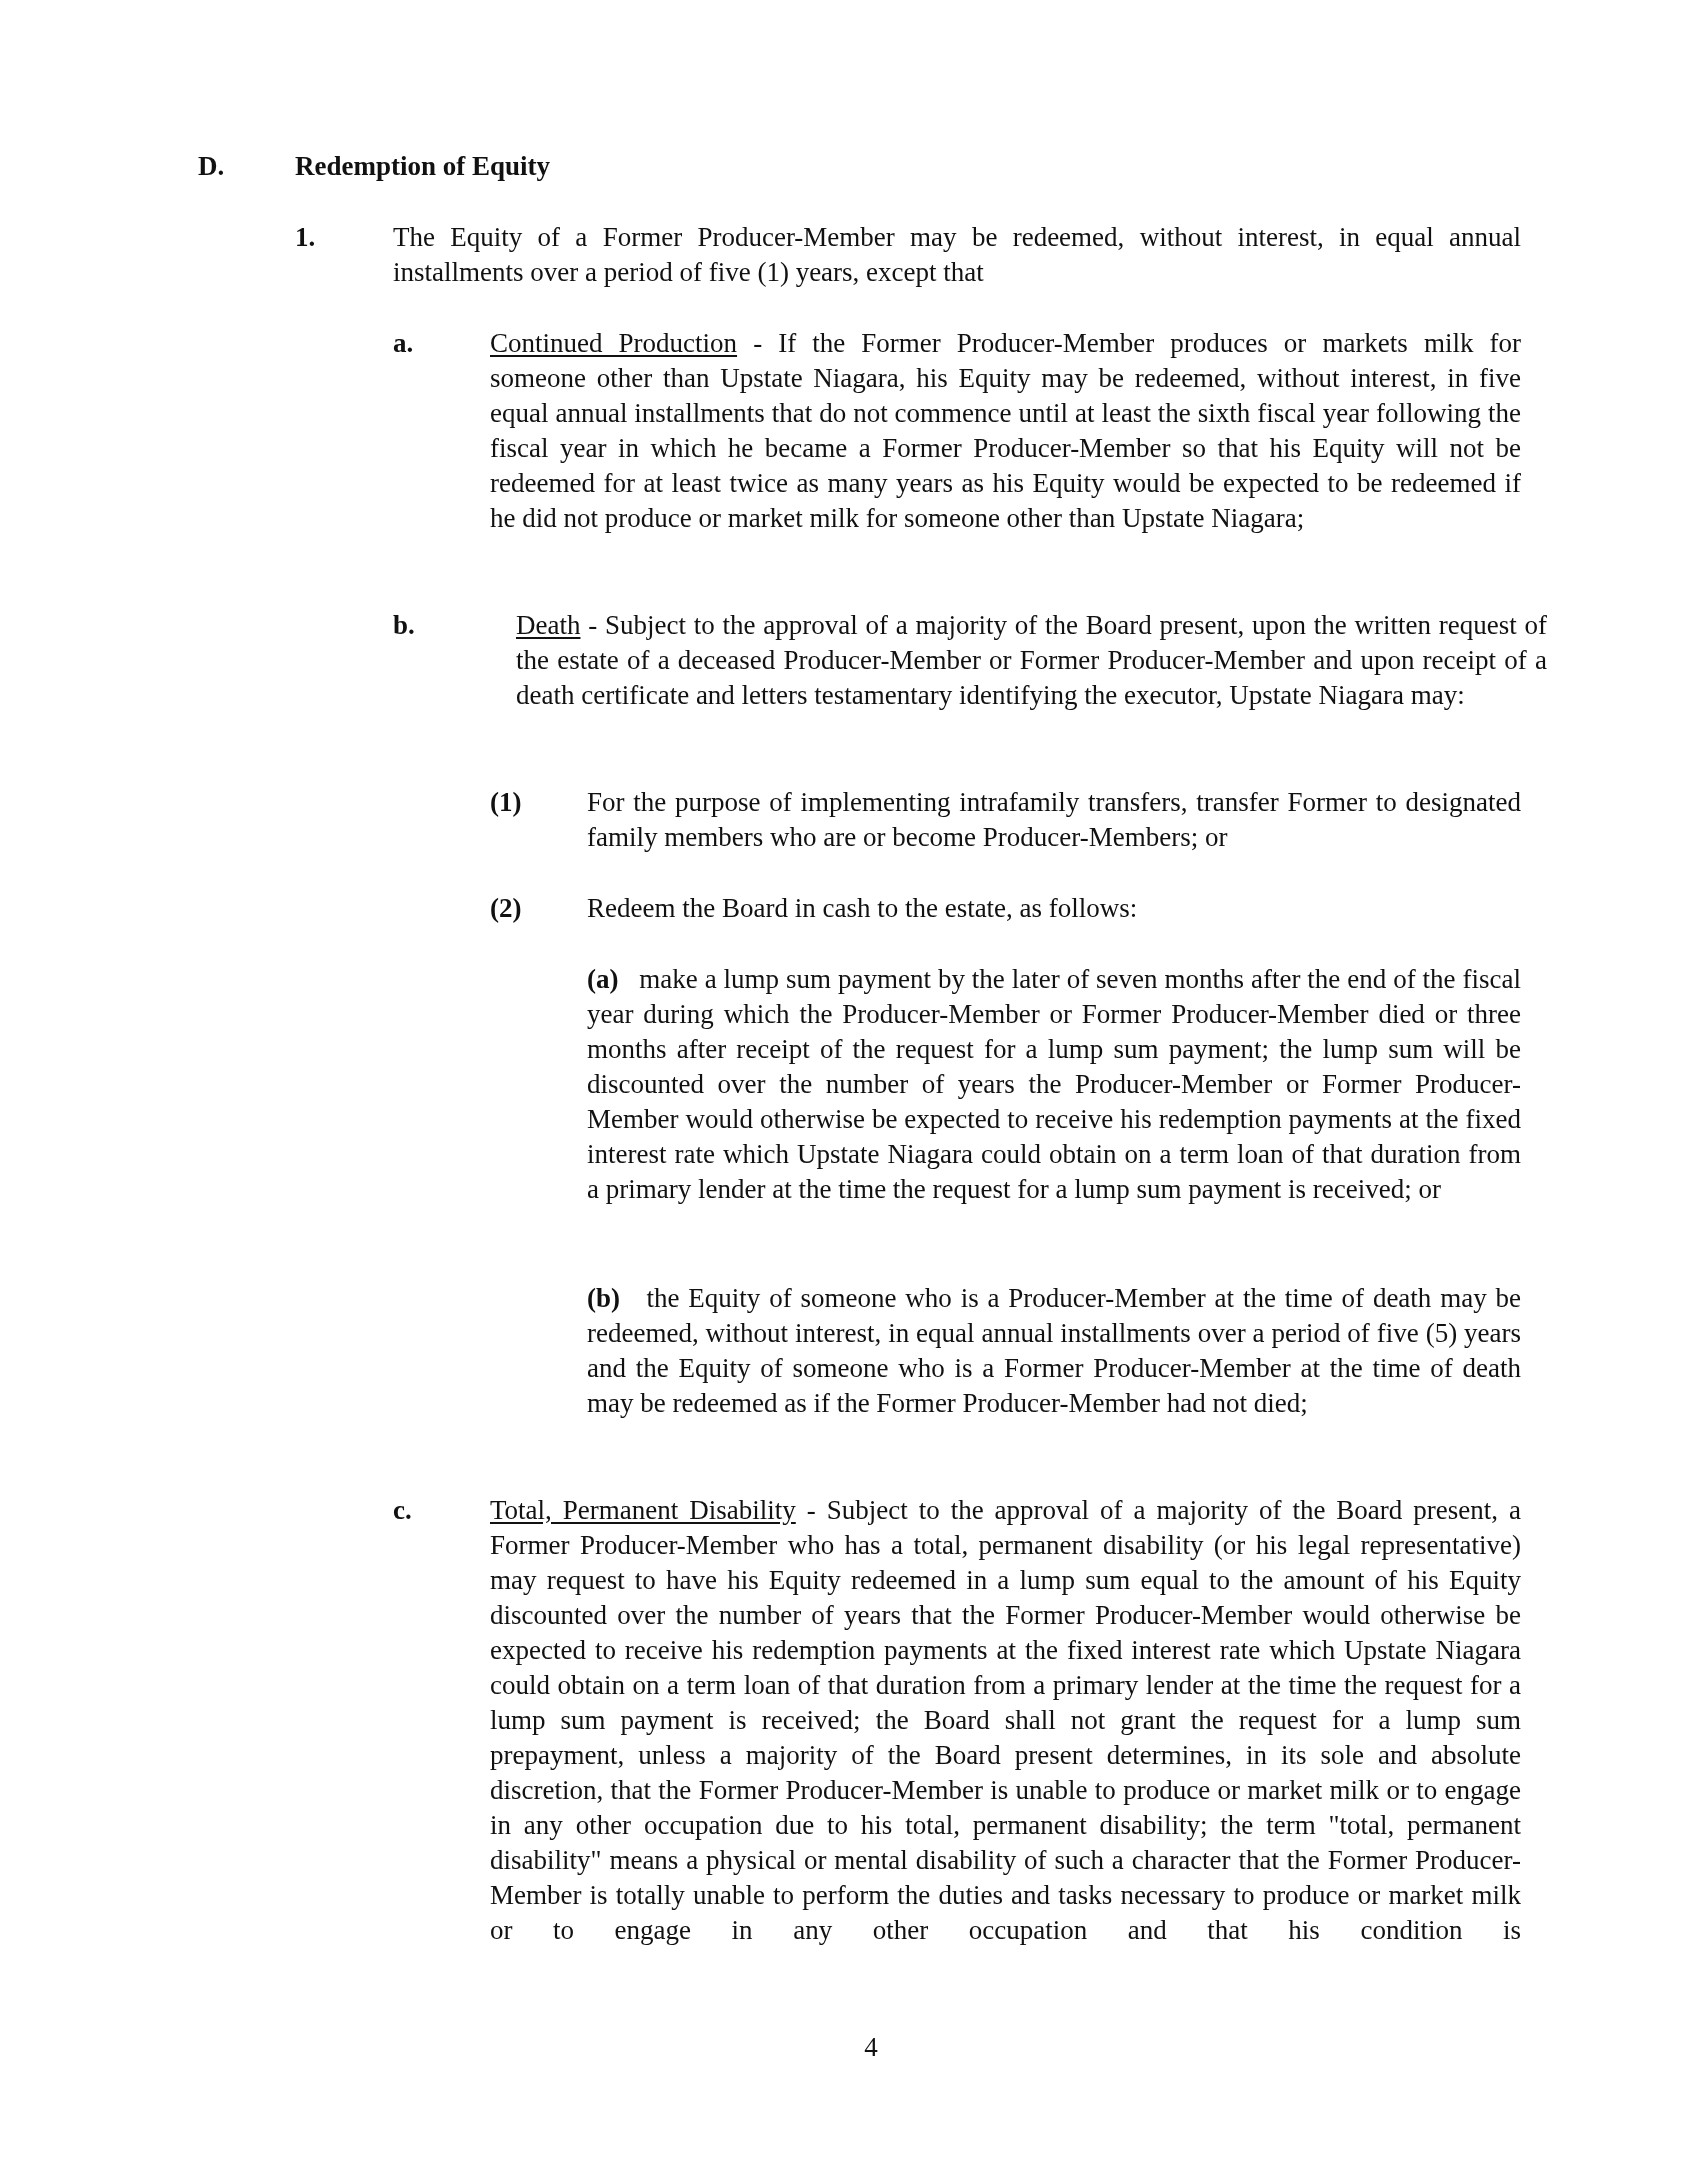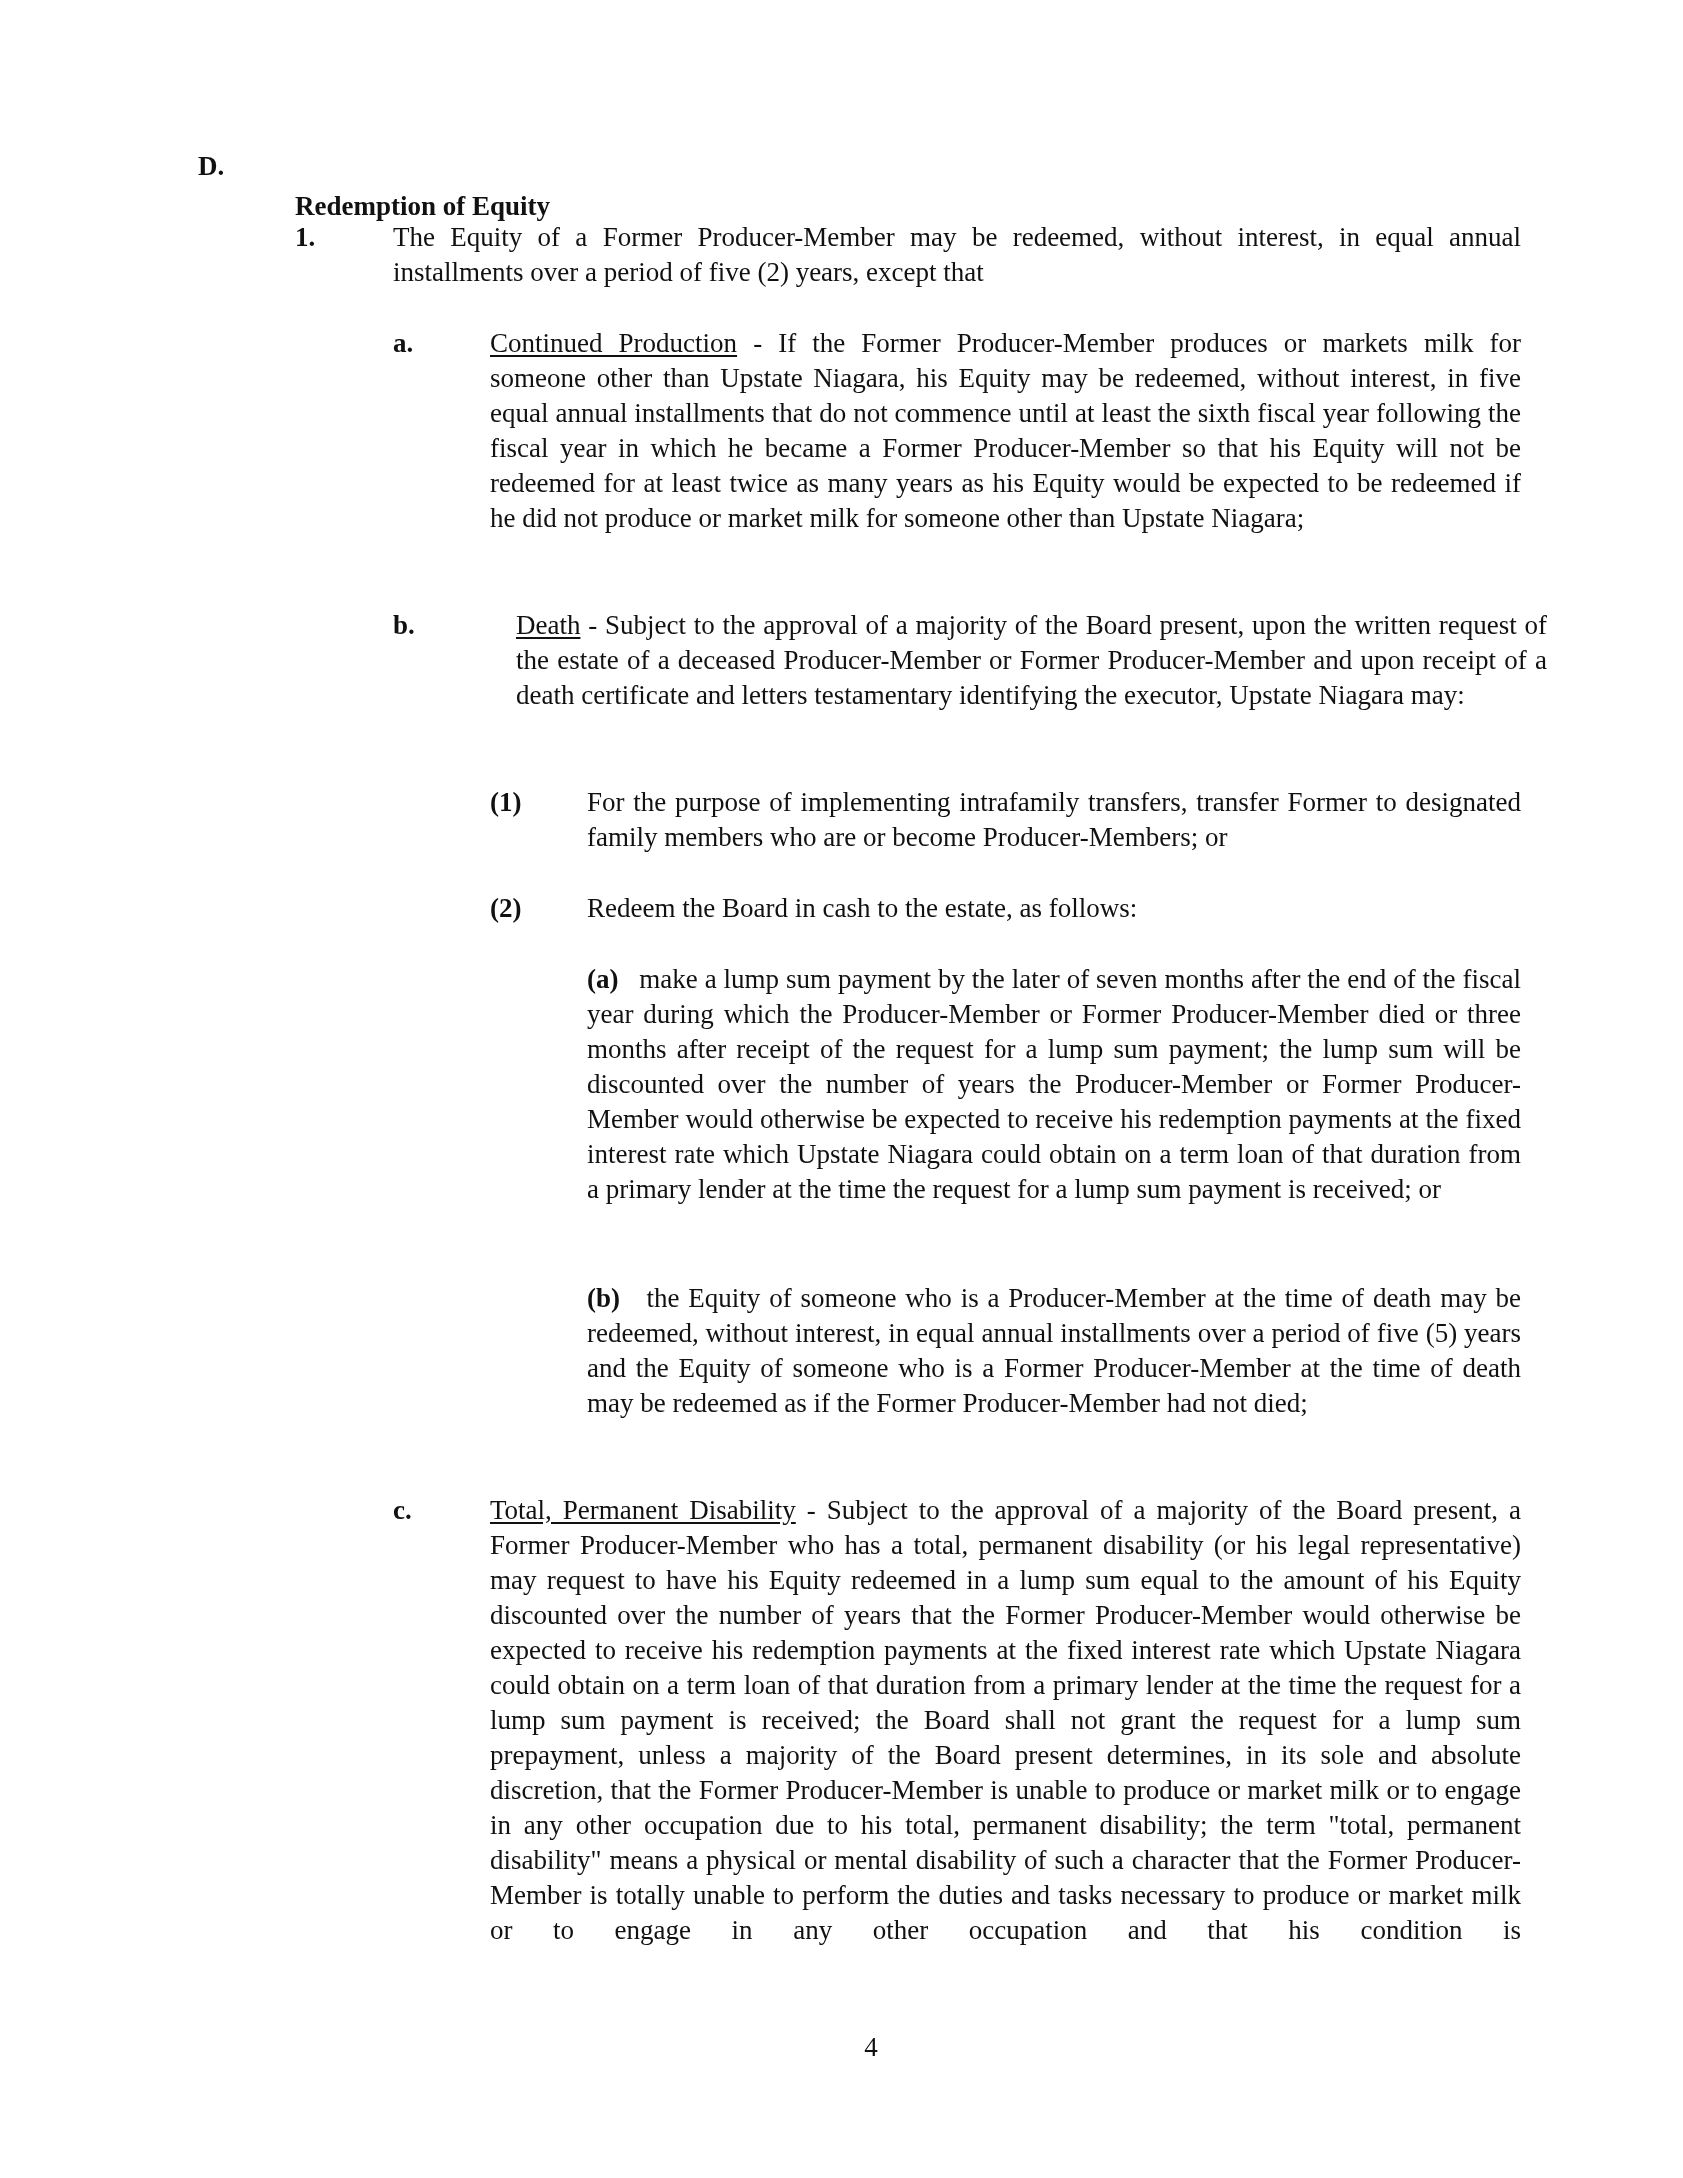--- a/index.html
+++ b/index.html
@@ -8,24 +8,24 @@
   .abs { position:absolute; }
   .just { text-align:justify; text-align-last:left; }
   .bold { font-weight:bold; }
   u { text-underline-offset:3px; }
   .pageno { left:0; width:1742px; text-align:center; top:2030px; }
 </style>
 </head>
 <body>
 
 <div class="abs bold" style="left:198px; top:149px;">D.</div>
-<div class="abs bold" style="left:295px; top:149px;margin-top:40px;">Redemption of Equity</div>
+<div class="abs bold" style="left:295px; top:149px;">Redemption of Equity</div>
 
 <div class="abs bold" style="left:295px; top:220px;">1.</div>
-<div class="abs just" style="left:393px; top:220px; width:1128px;">The Equity of a Former Producer-Member may be redeemed, without interest, in equal annual installments over a period of five (2) years, except that</div>
+<div class="abs just" style="left:393px; top:220px; width:1128px;">The Equity of a Former Producer-Member may be redeemed, without interest, in equal annual installments over a period of five (1) years, except that</div>
 
 <div class="abs bold" style="left:393px; top:326px;">a.</div>
 <div class="abs just" style="left:490px; top:326px; width:1031px;"><u>Continued Production</u><span> - If the Former Producer-Member produces or markets milk for someone other than Upstate Niagara, his Equity may be redeemed, without interest, in five equal annual installments that do not commence until at least the sixth fiscal year following the fiscal year in which he became a Former Producer-Member so that his Equity will not be redeemed for at least twice as many years as his Equity would be expected to be redeemed if he did not produce or market milk for someone other than Upstate Niagara;</span></div>
 
 <div class="abs bold" style="left:393px; top:608px;">b.</div>
 <div class="abs just" style="left:516px; top:608px; width:1031px;"><u>Death</u><span> - Subject to the approval of a majority of the Board present, upon the written request of the estate of a deceased Producer-Member or Former Producer-Member and upon receipt of a death certificate and letters testamentary identifying the executor, Upstate Niagara may:</span></div>
 
 <div class="abs bold" style="left:490px; top:785px;">(1)</div>
 <div class="abs just" style="left:587px; top:785px; width:934px;">For the purpose of implementing intrafamily transfers, transfer Former to designated family members who are or become Producer-Members; or</div>
 

